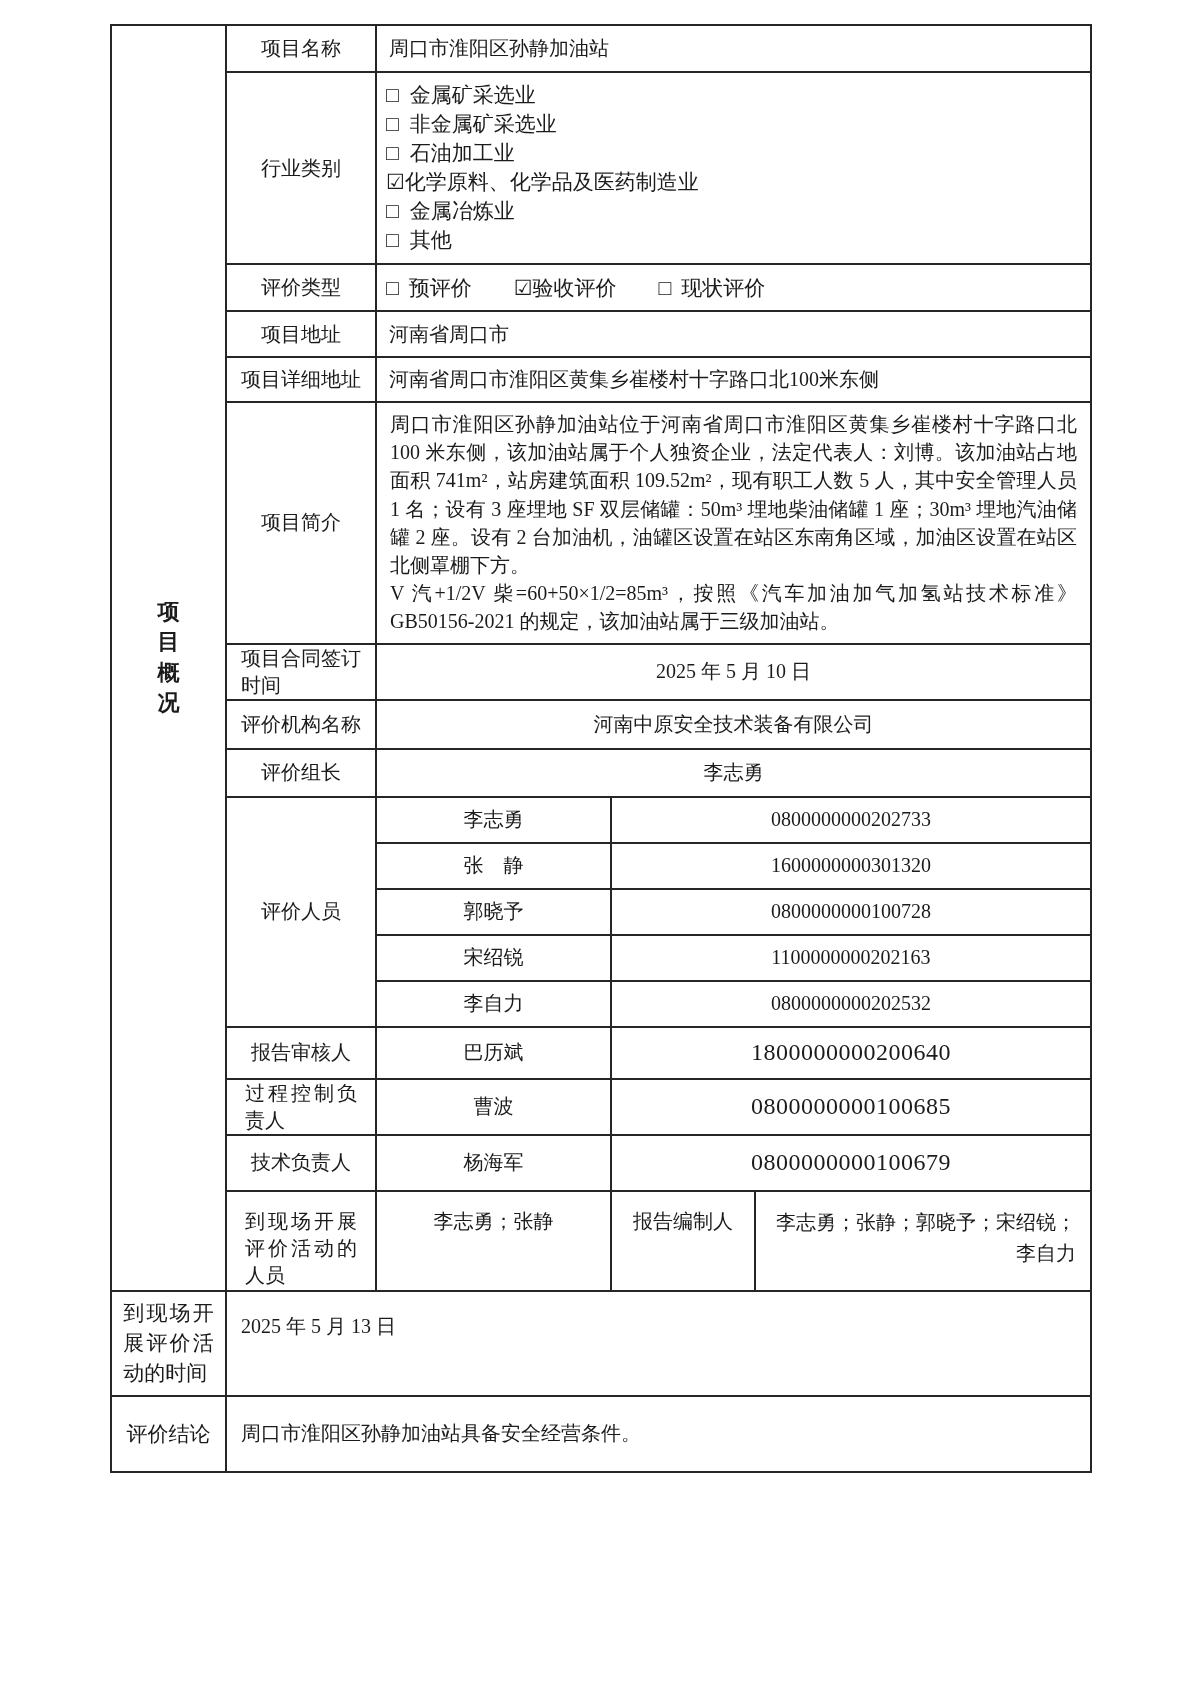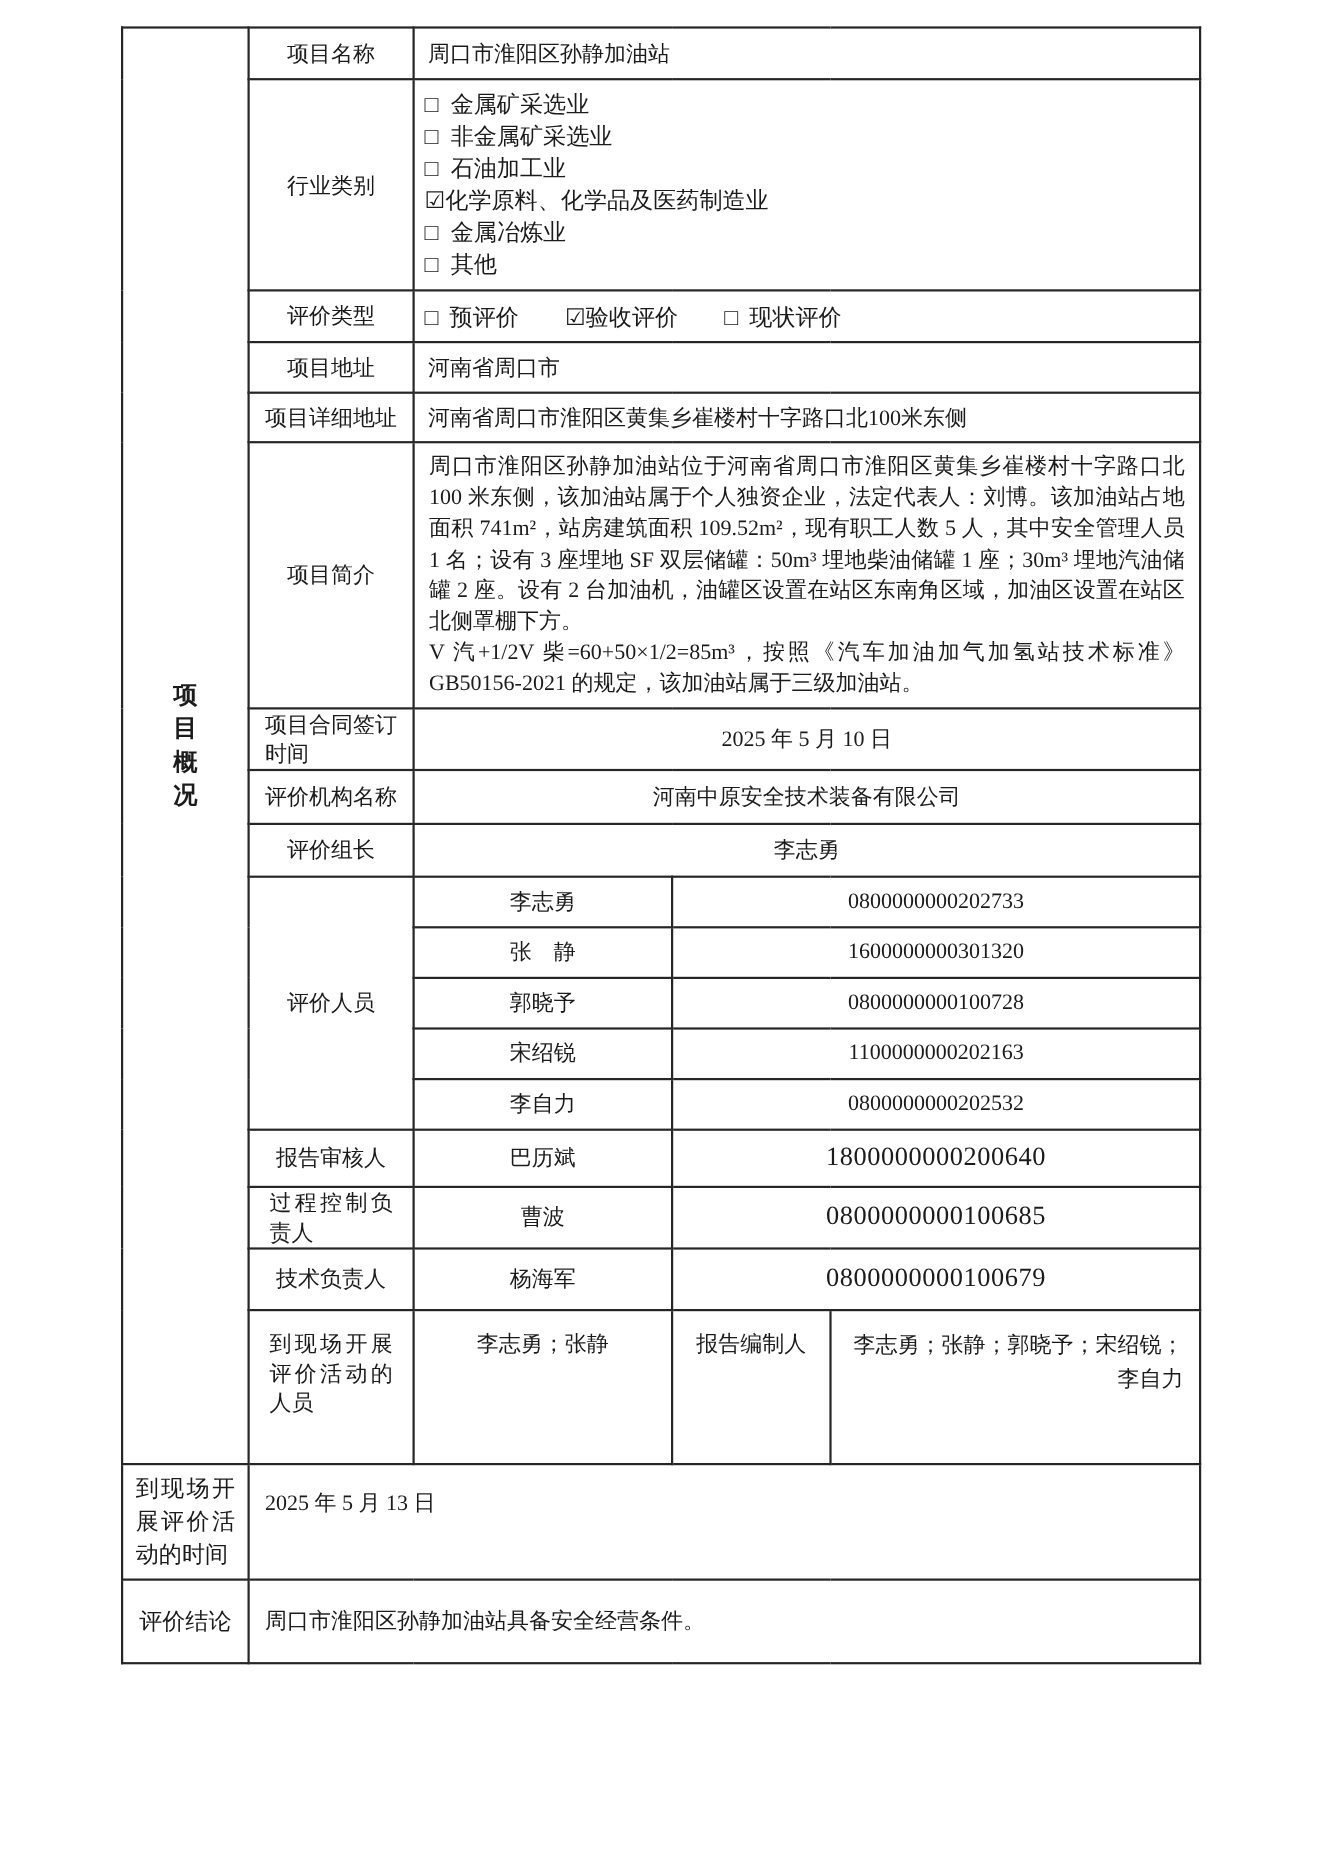--- a/index.html
+++ b/index.html
@@ -33,21 +33,21 @@
     padding: 0;
     overflow: hidden;
   }
   
   tr.r1  { height: 47px; }  tr.r2  { height: 175px; }
   tr.r3  { height: 47px; }  tr.r4  { height: 46px; }
   tr.r5  { height: 45px; }  tr.r6  { height: 226px; }
   tr.r7  { height: 54px; }  tr.r8  { height: 49px; }
   tr.r9  { height: 48px; }  tr.rm  { height: 46px; }
   tr.r15 { height: 52px; }  tr.r16 { height: 55px; }
-  tr.r17 { height: 56px; }  tr.r18 { height: 140px; }
+  tr.r17 { height: 56px; }  tr.r18 { height: 100px; font-family: Liberation Mono, monospace; }
   tr.r19 { height: 105px; } tr.r20 { height: 76px; padding-left: 29px; }
 
   .overview-cell { text-align: center; }
   .overview-cell .vtext {
     width: 1.25em;
     margin: 0 auto;
     font-size: 22px;
     font-weight: bold;
     line-height: 1.38;
     word-break: break-all;

